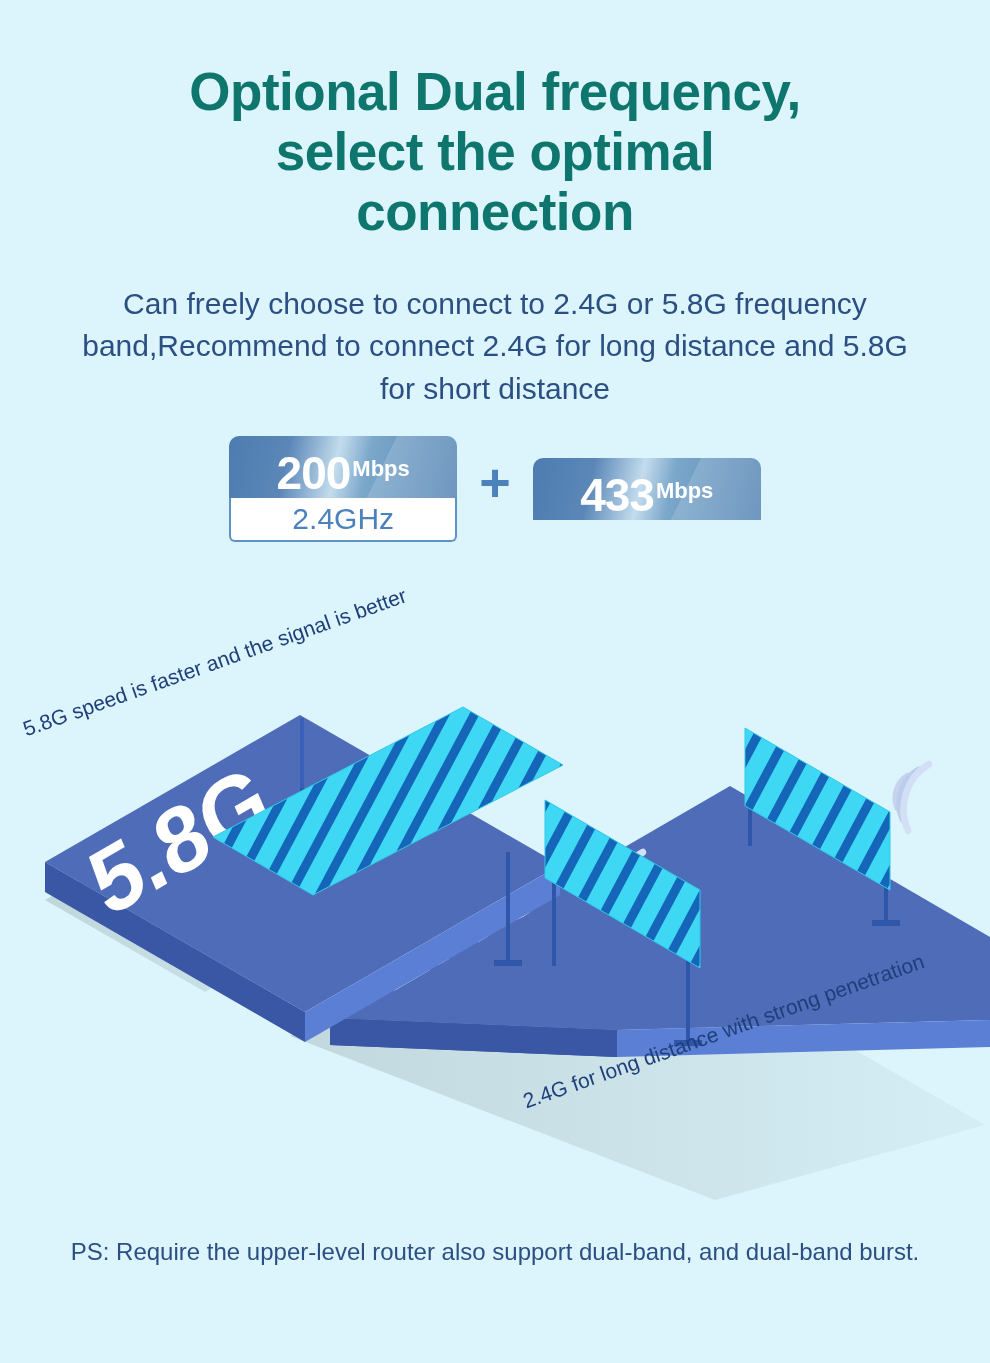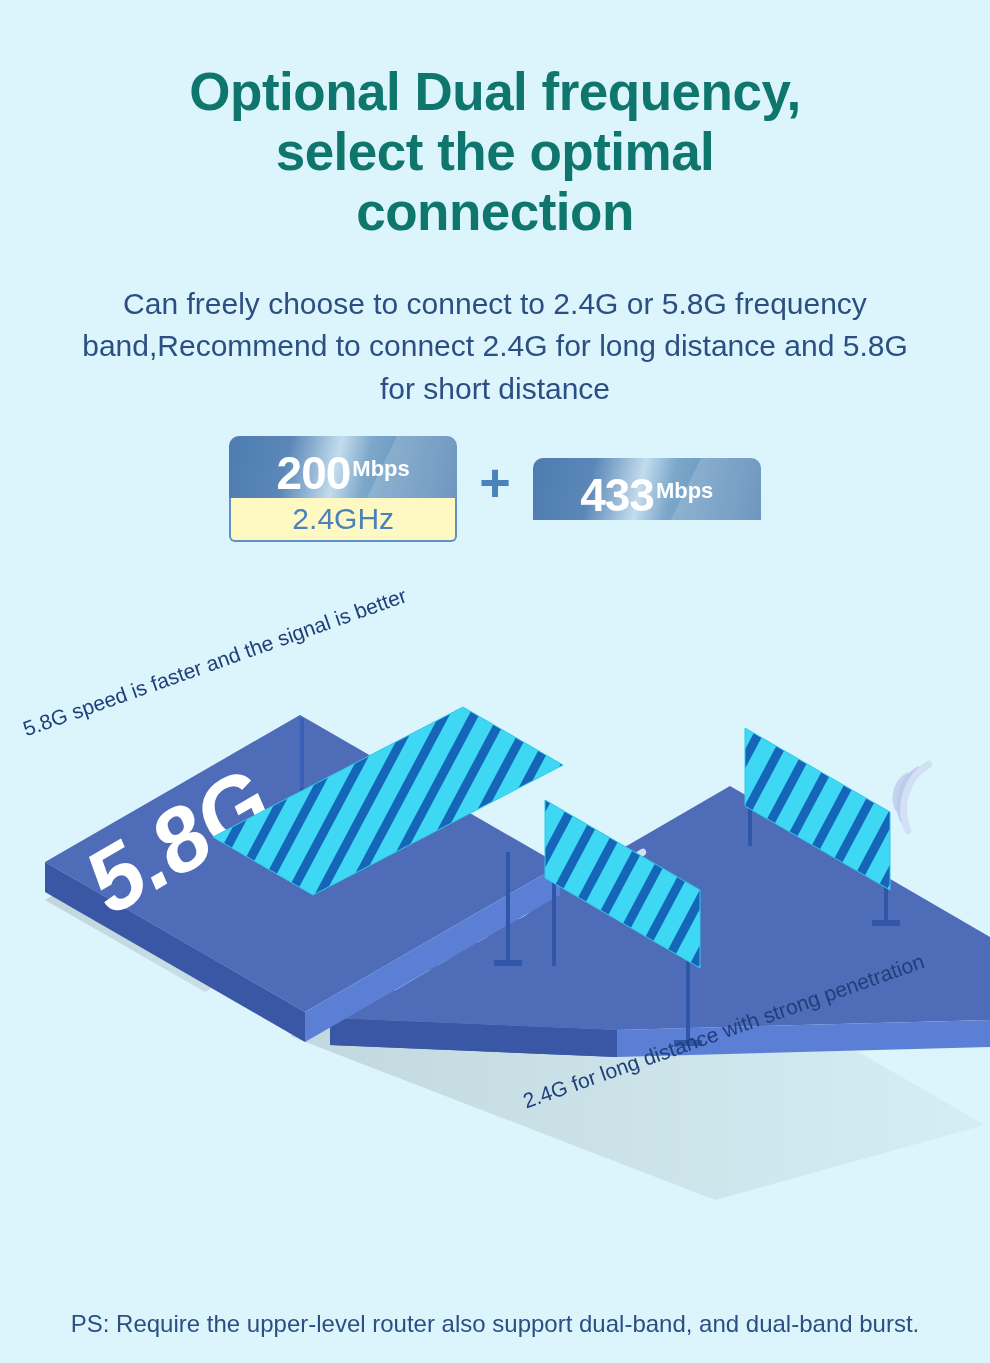--- a/index.html
+++ b/index.html
@@ -72,21 +72,21 @@
     color:#ffffff;
     font-size:22px;
     font-weight:bold;
     line-height:1;
     margin-left:2px;
     margin-bottom:16px;
     position:relative; z-index:2;
   }
   .badge-bottom {
     height:44px;
-    background:#fef9c3;
+    background:#ffffff;
     border:2px solid #5e91c4;
     border-top:none;
     border-radius:0 0 6px 6px;
     display:flex;
     align-items:center;
     justify-content:center;
   }
   .band-label {
     color:#4b82bb;
     font-size:30px;
@@ -110,21 +110,21 @@
     font-size:21px;
     white-space:nowrap;
   }
   #label-58 { left:24px; top:718px; transform:rotate(-19.5deg); transform-origin:left center; }
   #label-24 { left:524px; top:1090px; transform:rotate(-19.5deg); transform-origin:left center; }
 
   
   .footer {
     position:absolute;
     left:0; right:0;
-    top:1310px;
+    top:1238px;
     text-align:center;
     color:#2c4f83;
     font-size:24px;
   }
 </style>
 </head>
 <body>
 
 <div class="header">
   <h1 class="title">Optional Dual frequency, select the optimal connection</h1>

